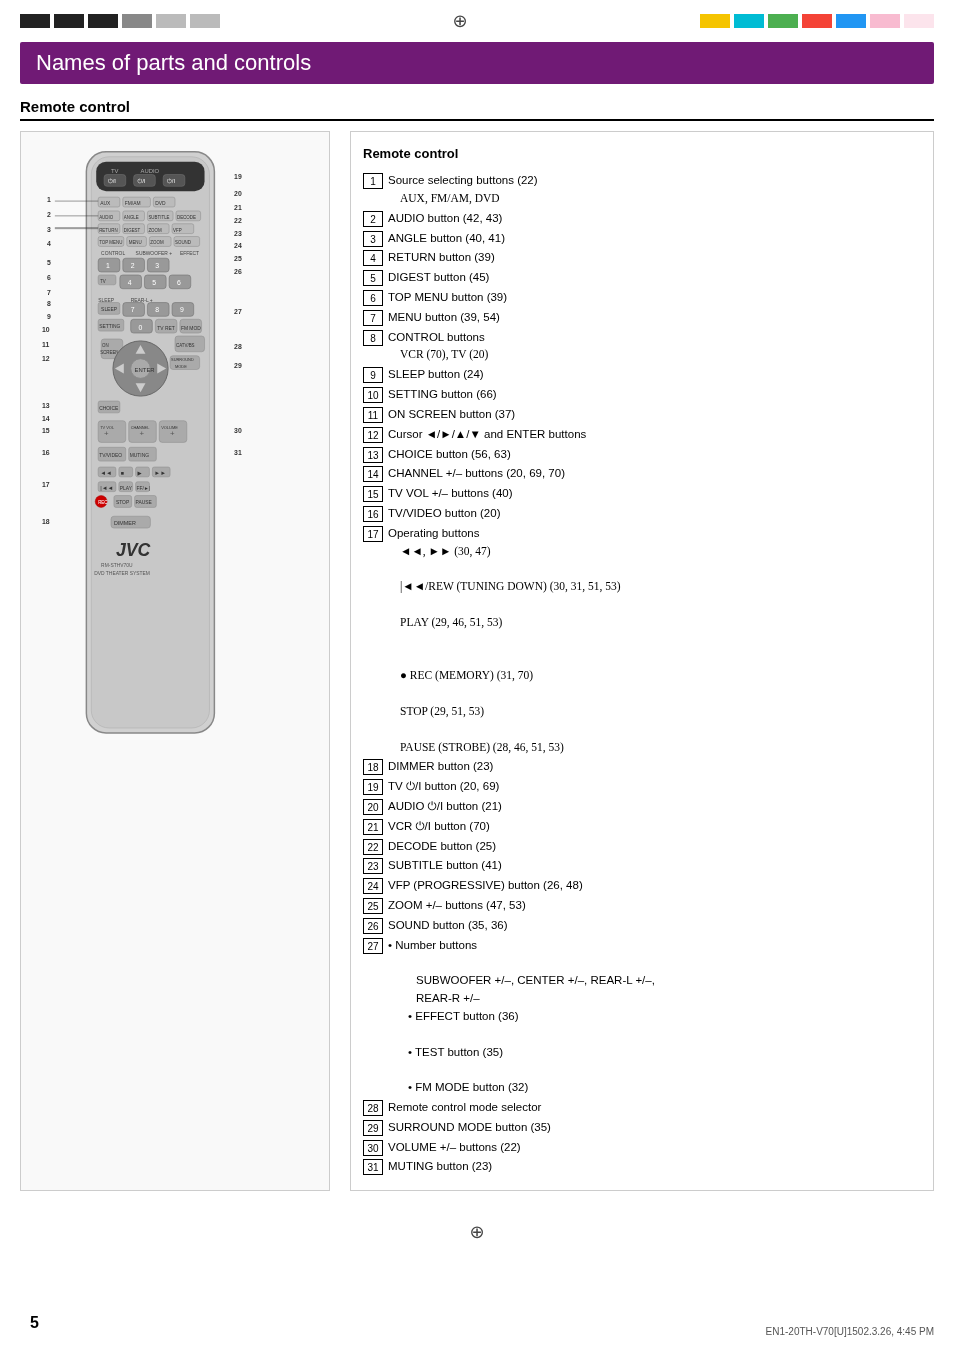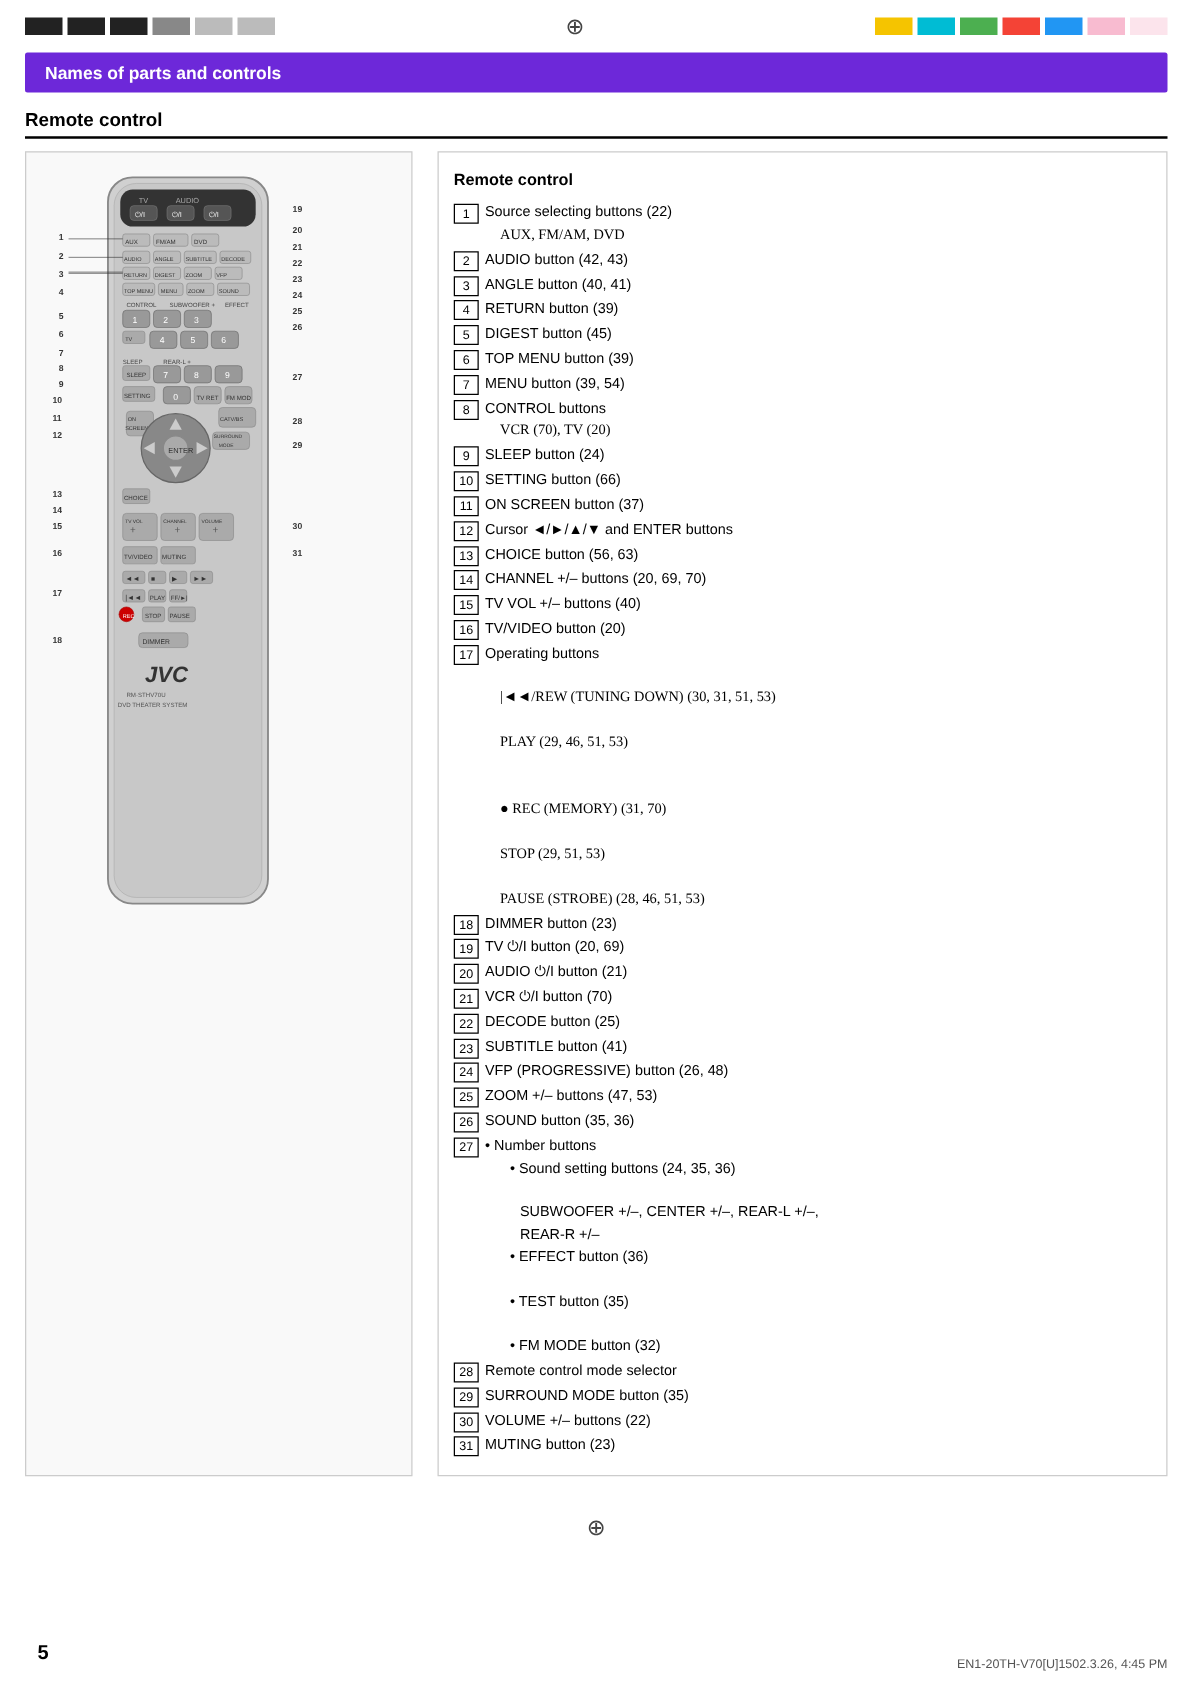--- a/index.html
+++ b/index.html
@@ -41,26 +41,26 @@
     .bar-seg.lightpink { background: #fce4ec; }
 
     
     .top-center {
       font-size: 20px;
       color: #555;
     }
 
     
     .page-title-box {
-      background: #6d28d9;
+      background: #701a75;
       color: #fff;
       margin: 0 20px 0 20px;
       padding: 8px 16px;
-      font-size: 14px;
-      font-weight: bold;
+      font-size: 22px;
+      font-weight: normal;
       border-radius: 2px;
     }
 
     
     .section-title {
       margin: 14px 20px 10px 20px;
       font-size: 15px;
       font-weight: bold;
       border-bottom: 2px solid #000;
       padding-bottom: 4px;
@@ -493,21 +493,21 @@
       <div class="item-text">TV VOL +/– buttons (40)</div>
     </div>
     <div class="item-row">
       <div class="item-num">16</div>
       <div class="item-text">TV/VIDEO button (20)</div>
     </div>
     <div class="item-row">
       <div class="item-num">17</div>
       <div class="item-text">
         Operating buttons<br>
-        <br>
+        <span class="item-sub">◄◄, ►► (30, 47)</span><br>
         <span class="item-sub">|◄◄/REW (TUNING DOWN) (30, 31, 51, 53)</span><br>
         <span class="item-sub">PLAY (29, 46, 51, 53)</span><br>
         <br>
         <span class="item-sub">● REC (MEMORY) (31, 70)</span><br>
         <span class="item-sub">STOP (29, 51, 53)</span><br>
         <span class="item-sub">PAUSE (STROBE) (28, 46, 51, 53)</span>
       </div>
     </div>
     <div class="item-row">
       <div class="item-num">18</div>
@@ -542,21 +542,21 @@
       <div class="item-text">ZOOM +/– buttons (47, 53)</div>
     </div>
     <div class="item-row">
       <div class="item-num">26</div>
       <div class="item-text">SOUND button (35, 36)</div>
     </div>
     <div class="item-row">
       <div class="item-num">27</div>
       <div class="item-text">
         • Number buttons<br>
-        <span class="bullet-item">• Sound setting buttons (24, 35, 36)</span><br>
+        <br>
         <span style="padding-left:28px;display:block;">SUBWOOFER +/–, CENTER +/–, REAR-L +/–,</span>
         <span style="padding-left:28px;display:block;">REAR-R +/–</span>
         <span class="bullet-item">• EFFECT button (36)</span><br>
         <span class="bullet-item">• TEST button (35)</span><br>
         <span class="bullet-item">• FM MODE button (32)</span>
       </div>
     </div>
     <div class="item-row">
       <div class="item-num">28</div>
       <div class="item-text">Remote control mode selector</div>

